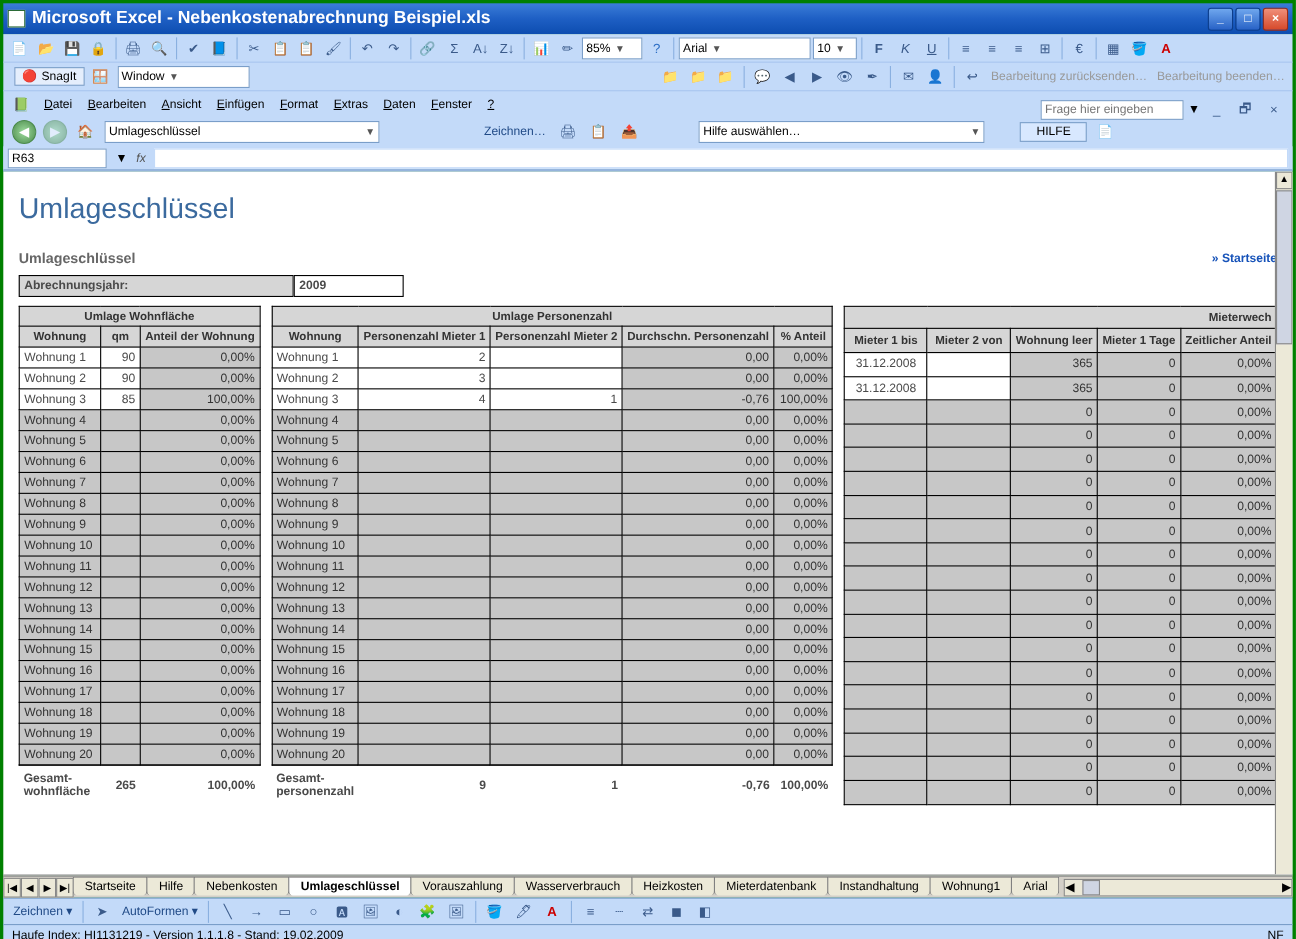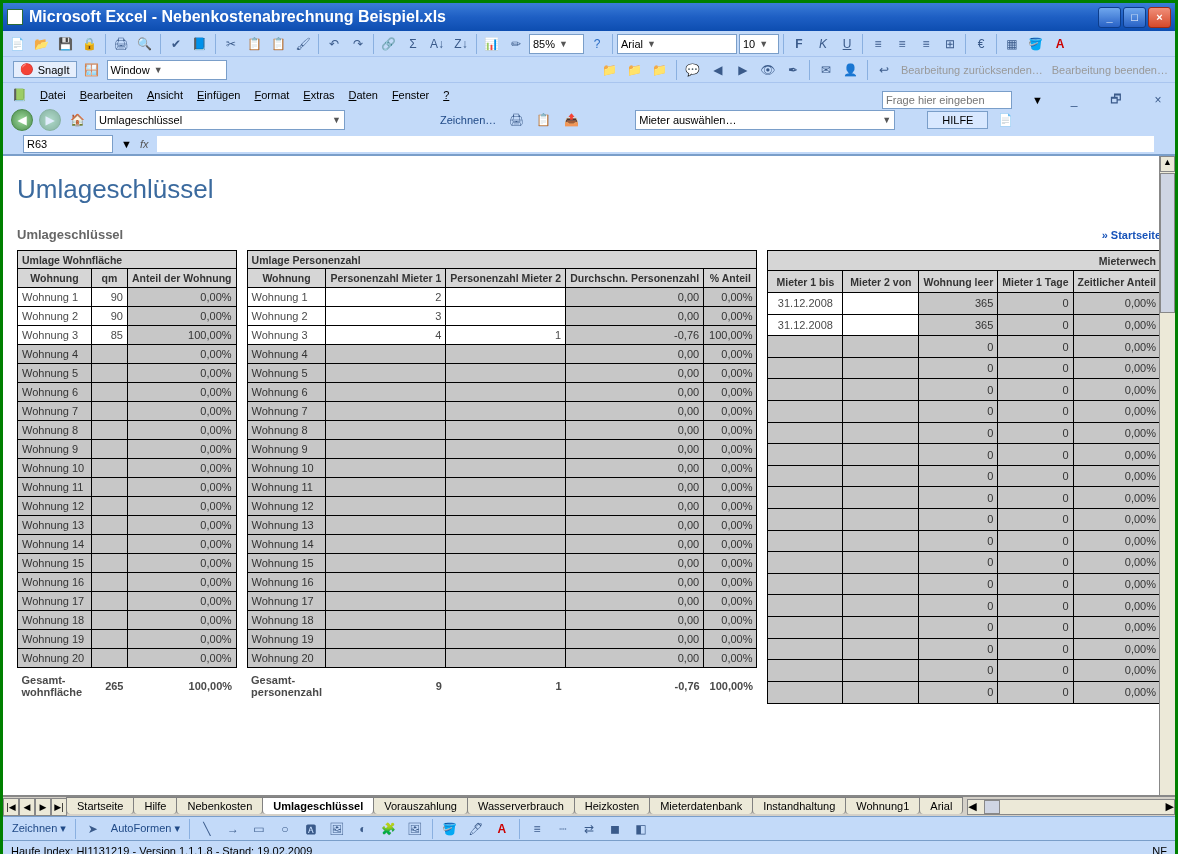--- a/index.html
+++ b/index.html
@@ -15,42 +15,42 @@
 .toolbar-row { display: flex; align-items: center; height: 26px; padding: 0 4px; gap: 2px; border-bottom: 1px solid #a9c5ef; }
 .tbtn { width: 22px; height: 22px; border: 1px solid transparent; border-radius: 2px; display: inline-flex; align-items: center; justify-content: center; background: transparent; font-size: 12px; color: #3a5a8a; cursor: pointer; }
 .sep { width: 1px; height: 20px; background: #8ab0e0; margin: 0 2px; display: inline-block; }
 .combo { height: 20px; border: 1px solid #7a9ec9; background: #fff; font-size: 11px; padding: 4px 3px; display: inline-flex; align-items: center; }
 .combo .arr { margin-left: 4px; font-size: 9px; color: #555; }
 .lbl { font-size: 11px; color: #204a87; padding: 0 3px; }
 .lblgray { color: #999; cursor: default; }
 .menu-row { height: 24px; display: flex; align-items: center; padding: 0 6px; gap: 2px; }
 .menu-row .mitem { padding: 2px 7px; color: #000; cursor: pointer; margin-top: 24px; }
 .menu-row .mitem u { text-decoration: underline; }
-.help-box { margin-left: auto; display: flex; align-items: center; gap: 20px; margin-top: 10px; }
+.help-box { margin-left: auto; display: flex; align-items: center; gap: 4px; margin-top: 10px; }
 .help-input { border: 1px solid #7a9ec9; background: #fff; height: 18px; width: 130px; font-size: 11px; padding: 0 3px; color: #888; }
 .nav-row { height: 26px; display: flex; align-items: center; gap: 6px; padding: 0 8px; }
 .nav-btn { width: 22px; height: 22px; border-radius: 11px; border: 1px solid #4a8a4a; background: radial-gradient(#9fdc9f,#4a8a4a); color: #fff; display: inline-flex; align-items: center; justify-content: center; font-size: 12px; }
 .nav-combo { width: 250px; }
 .hilfe-btn { background: #d8e8ff; border: 1px solid #7a9ec9; padding: 2px 14px; font-size: 11px; }
-.namebox-row { height: 22px; display: flex; align-items: center; padding: 0 20px; gap: 8px; background: #c3daf9; border-bottom: 1px solid #7a9ec9; }
+.namebox-row { height: 22px; display: flex; align-items: center; padding: 0 4px; gap: 8px; background: #c3daf9; border-bottom: 1px solid #7a9ec9; }
 .namebox { width: 90px; border: 1px solid #7a9ec9; background: #fff; height: 18px; font-size: 11px; padding: 0 3px; }
 .fx { font-style: italic; color: #555; }
 .worksheet { background: #fff; height: 640px; overflow: auto; position: relative; border-bottom: 1px solid #888; }
 .sheet-content { padding: 18px 14px 6px 14px; color: #4a4a4a; }
 .page-title { font-size: 26px; color: #3b6a9e; font-family: "Trebuchet MS", sans-serif; margin-bottom: 22px; }
 .subhead-row { display: flex; justify-content: space-between; align-items: center; margin-bottom: 8px; }
 .subhead { font-size: 13px; font-weight: bold; color: #666; }
 .start-link { color: #1753b9; font-weight: bold; cursor: pointer; }
 .year-row { display: flex; margin-bottom: 8px; }
 .year-cell { border: 1px solid #000; height: 20px; display: flex; align-items: center; padding: 0 4px; font-weight: bold; font-size: 11px; background: #d6d6d6; }
 .tables { display: flex; gap: 10px; }
 table { border-collapse: collapse; font-size: 11px; }
 th, td { border: 1px solid #000; height: 19px; padding: 0 4px; white-space: nowrap; }
 th { background: #d6d6d6; font-weight: bold; text-align: center; color: #333; font-size: 10.5px; }
-.grp-head { height: 18px; text-align: left; padding-left: 4px; }
+.grp-head { height: 18px; text-align: center; padding-left: 4px; }
 .r { text-align: right; }
 .c { text-align: center; }
 .gray-cell { background: #c7c7c7; color: #333; }
 .total-row td { font-weight: bold; border: none; height: 36px; vertical-align: middle; }
 .tabstrip { height: 20px; display: flex; align-items: center; background: #d4d0c8; border-top: 1px solid #888; font-size: 11px; }
 .tabnav { display: flex; }
 .tabnav .nb { width: 16px; height: 18px; border: 1px solid #888; background: #ece9d8; display: inline-flex; align-items: center; justify-content: center; font-size: 9px; }
 .tab { padding: 2px 10px; border: 1px solid #808080; border-bottom: none; background: #ece9d8; margin-left: -1px; cursor: pointer; border-radius: 0 0 4px 4px; transform: translateY(-1px); }
 .tab.active { background: #fff; font-weight: bold; }
 .hscroll { flex: 1; height: 16px; background: #ece9d8; border: 1px solid #888; margin-left: 4px; position: relative; }
@@ -198,21 +198,21 @@
           <span>Umlageschlüssel</span>
           <span class="arr" style="margin-left:auto">▼</span>
         </span>
       <span style="width:80px"></span>
       <span class="lbl">Zeichnen…</span>
       <span class="tbtn">🖨</span>
       <span class="tbtn">📋</span>
       <span class="tbtn">📤</span>
       <span style="width:40px"></span>
       <span class="combo" style="width:260px">
-          <span>Mieter auswählen…</span>
+          <span>Hilfe auswählen…</span>
           <span class="arr" style="margin-left:auto">▼</span>
         </span>
       <span style="width:20px"></span>
       <span class="hilfe-btn">HILFE</span>
       <span class="tbtn">📄</span>
     </div>
 
     <div class="namebox-row">
       <input class="namebox" value="R63" style="">
       <span class="arr">▼</span>
@@ -224,20 +224,24 @@
   <div class="worksheet">
     <div class="vscroll">
       <div class="vb">▲</div>
       <div class="vthumb"></div>
     </div>
     <div class="sheet-content">
       <div class="page-title">Umlageschlüssel</div>
       <div class="subhead-row">
         <div class="subhead">Umlageschlüssel</div>
         <div class="start-link">» Startseite</div>
+      </div>
+      <div class="year-row">
+        <div class="year-cell" style="width:250px">Abrechnungsjahr:</div>
+        <div class="year-cell c" style="width:100px;background:#fff">2009</div>
       </div>
 
       <div class="tables">
 
         <table>
           <tbody>
               <tr>
                 <th colspan="3" class="grp-head">Umlage Wohnfläche</th>
               </tr>
           <tr>

